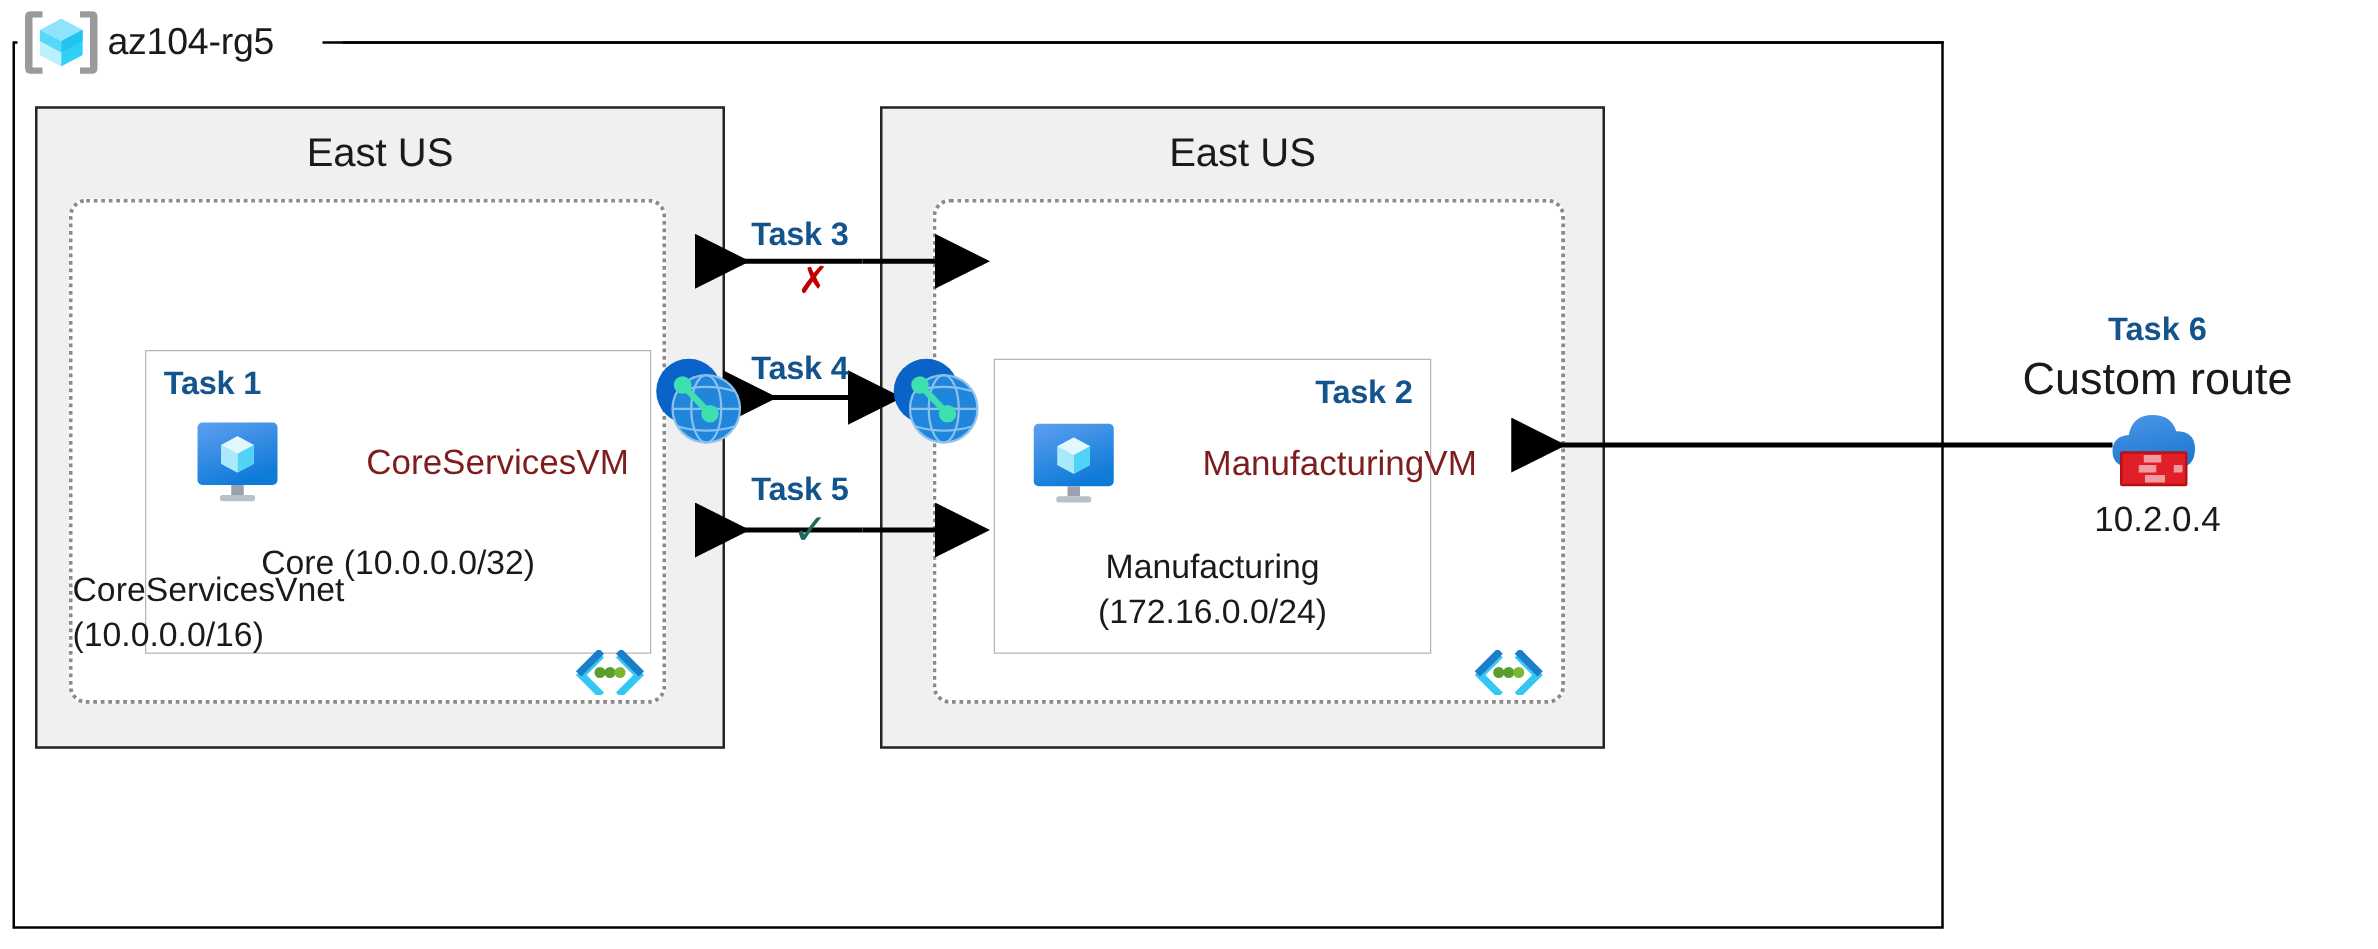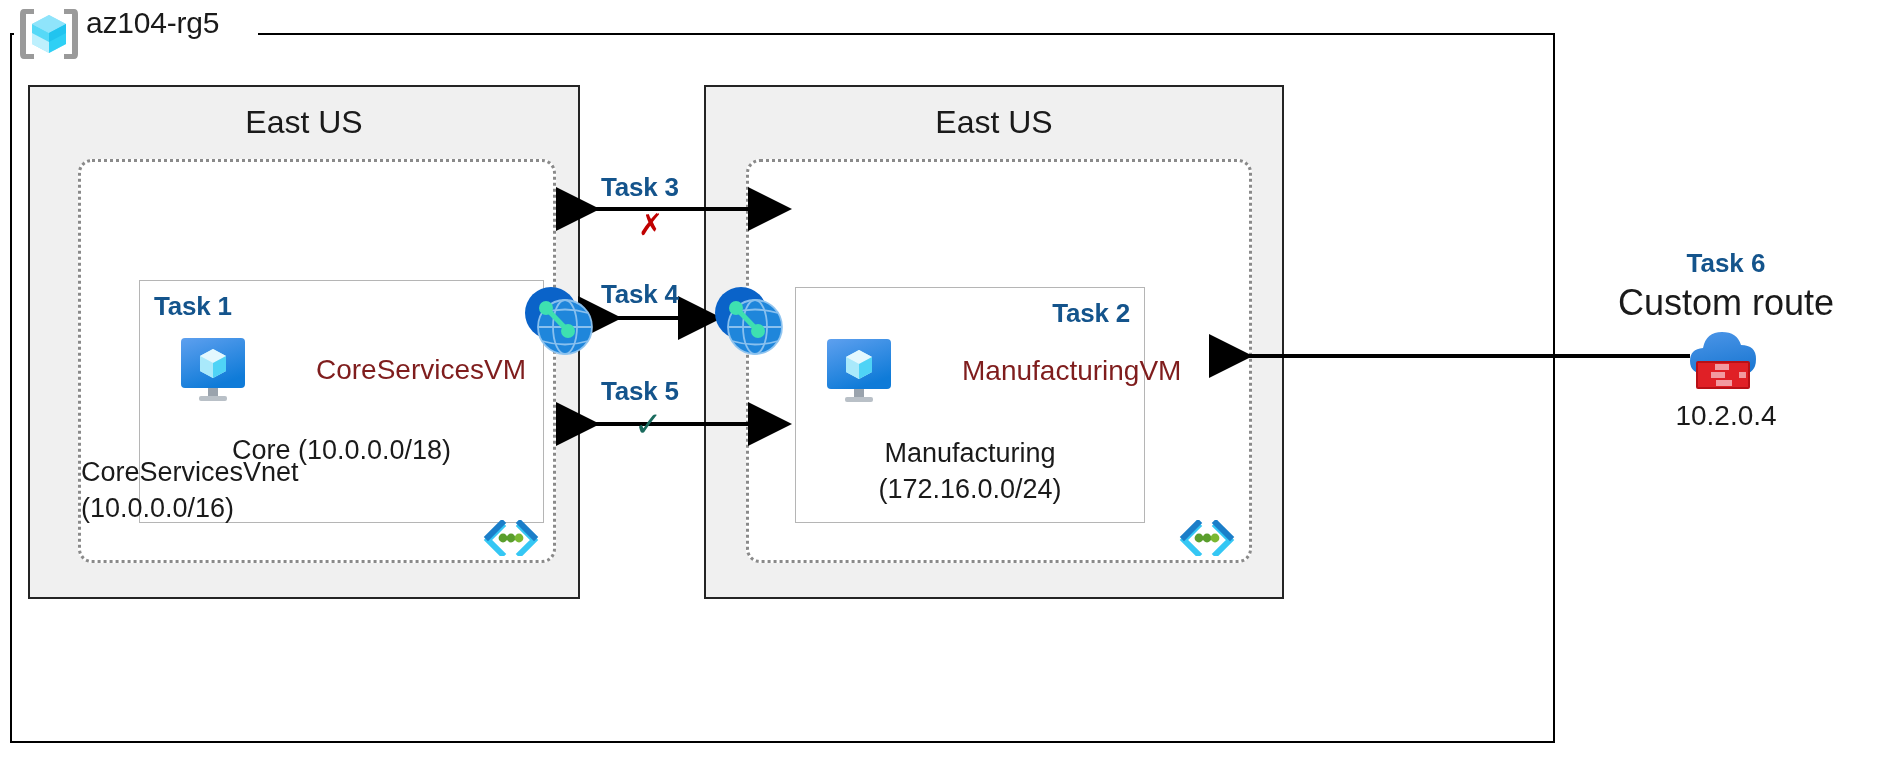--- a/index.html
+++ b/index.html
@@ -5,40 +5,40 @@
 <style>
   html,body{margin:0;padding:0;background:#ffffff;}
   body{font-family:"Liberation Sans","DejaVu Sans",sans-serif;color:#000;}
   #canvas{position:relative;width:1902px;height:759px;background:#fff;overflow:hidden;}
 
   
   .rg-box{position:absolute;left:10px;top:33px;width:1545px;height:710px;
           border:2px solid #000;box-sizing:border-box;background:transparent;}
   .rg-title-gap{position:absolute;left:22px;top:20px;height:30px;background:#fff;
                 padding:0 6px;z-index:5;}
-  .rg-header{position:absolute;left:14px;top:6px;display:flex;align-items:flex-start;
+  .rg-header{position:absolute;left:14px;top:6px;display:flex;align-items:center;
              gap:6px;background:#fff;padding:0 10px 0 4px;z-index:6;height:56px;}
   .rg-label{font-size:30px;color:#1a1a1a;letter-spacing:-.2px;white-space:nowrap;}
   .rg-rule{position:absolute;left:258px;top:33px;width:1297px;height:2px;background:#000;z-index:7;}
 
   
   .rg-icon{position:relative;width:62px;height:56px;flex:0 0 62px;}
   .rg-icon svg{position:absolute;left:0;top:0;}
 
   
   .region{position:absolute;background:#f0f0f0;border:2px solid #242424;box-sizing:border-box;}
   #region-left{left:28px;top:85px;width:552px;height:514px;}
   #region-right{left:704px;top:85px;width:580px;height:514px;}
   .region-title{position:absolute;top:17px;left:0;right:0;text-align:center;
                 font-size:32px;color:#1a1a1a;}
 
   
   .vnet{position:absolute;background:#ffffff;border:3px dotted #8a8a8a;
         border-radius:14px;box-sizing:border-box;}
-  #vnet-left{left:48px;top:72px;width:478px;height:404px;}
+  #vnet-left{left:25px;top:72px;width:478px;height:404px;}
   #vnet-right{left:40px;top:72px;width:506px;height:404px;}
   .vnet-label{position:absolute;left:0;right:0;text-align:left;font-size:27px;
               color:#1a1a1a;line-height:1.32;}
   .vnet-label .l2{display:block;}
   .vnet-icon{position:absolute;width:60px;height:36px;}
 
   
   .subnet{position:absolute;background:#ffffff;border:1px solid #b5b5b5;box-sizing:border-box;}
   #subnet-left{left:58px;top:118px;width:405px;height:243px;}
   #subnet-right{left:46px;top:125px;width:350px;height:236px;}
@@ -127,21 +127,21 @@
                 <polygon points="37,26 50,19 50,34 37,41" fill="#4fd3f6"></polygon>
                 <polygon points="37,26 24,19 24,34 37,41" fill="#a9e9fb"></polygon>
               </g>
             </svg>
           </span>
           <span class="vm-name">CoreServicesVM</span>
         </div>
 
         <div class="subnet-label" style="top:152px;">
           <span>Core</span>
-          <span class="l2">(10.0.0.0/18)</span>
+          <span class="l2">(10.0.0.0/32)</span>
         </div>
       </div>
 
       <div class="vnet-label" style="top:293px;">
         <span>CoreServicesVnet</span>
         <span class="l2">(10.0.0.0/16)</span>
       </div>
 
       <span class="vnet-icon" style="right:12px;bottom:4px;">
         <svg width="60" height="36" viewBox="0 0 60 36" xmlns="http://www.w3.org/2000/svg">

